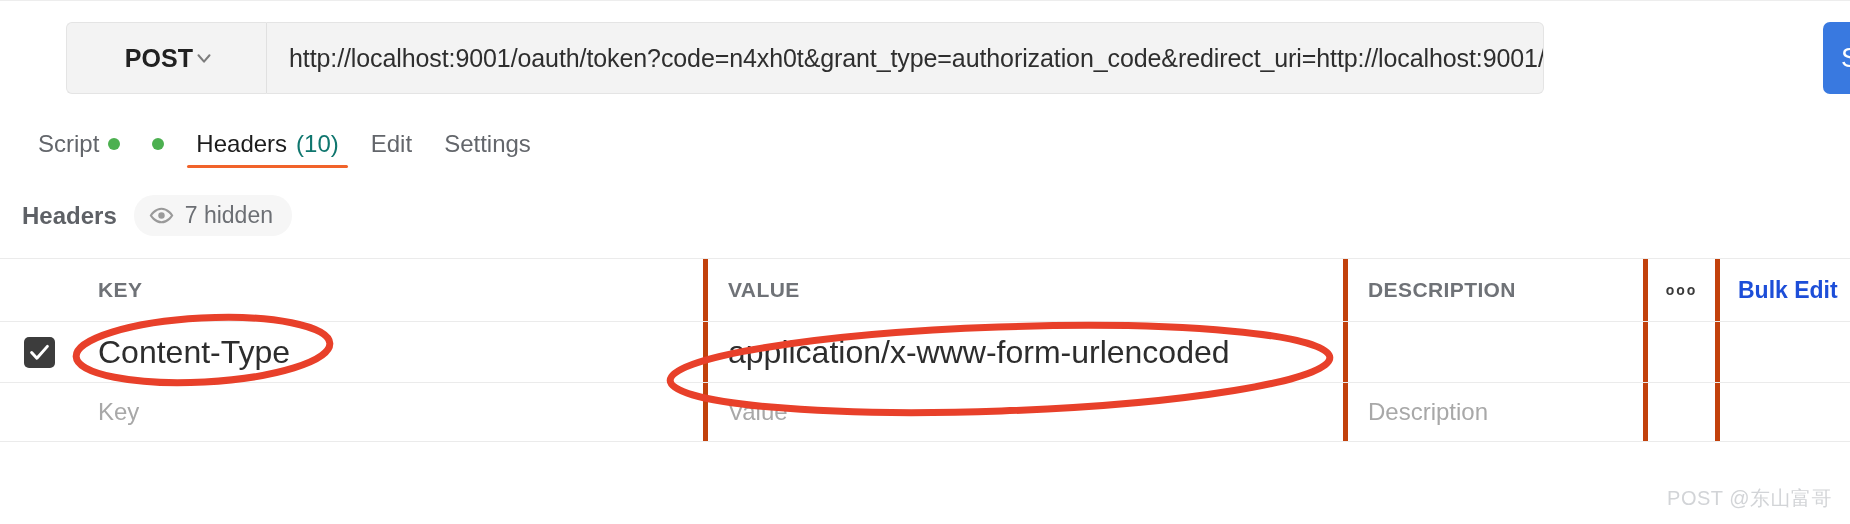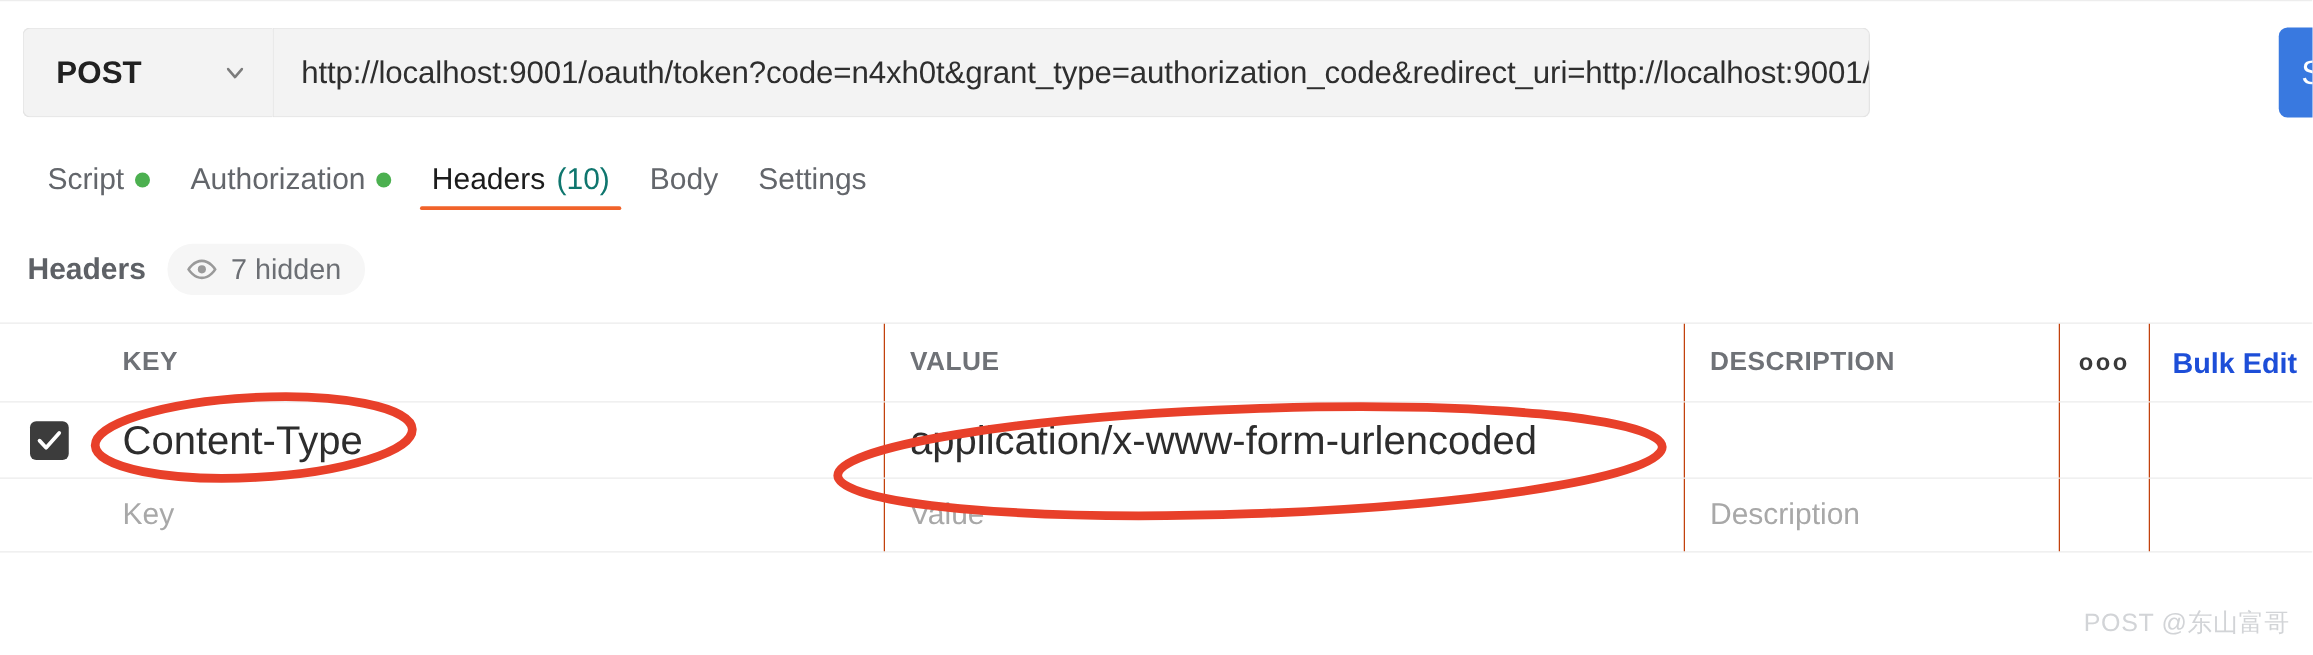--- a/index.html
+++ b/index.html
@@ -33,24 +33,25 @@
     align-items: stretch;
   }
   .method-select {
     width: 200px;
     background: #f3f3f3;
     border: 1px solid #e4e4e4;
     border-right: none;
     border-radius: 6px 0 0 6px;
     display: flex;
     align-items: center;
-    justify-content: space-between;
+    justify-content: center;
     padding: 0 19px 0 26px;
     box-sizing: border-box;
     cursor: pointer;
+    margin-left: 48px;
   }
   .method-label {
     font-size: 25px;
     font-weight: 700;
     color: #212121;
     letter-spacing: .1px;
   }
   .chev {
     width: 22px; height: 22px;
     display: block;
@@ -175,39 +176,39 @@
     display: flex;
     align-items: stretch;
     border-top: 1px solid #ebebeb;
     border-bottom: 1px solid #ebebeb;
   }
   .row + .row { border-top: none; }
   .cell {
     display: flex;
     align-items: center;
     box-sizing: border-box;
-    border-right: 1px solid #c2410c;
+    border-right: 5px solid #c2410c;
     min-height: 54px;
   }
   .c-check { width: 78px; justify-content: center; border-right: none; }
   .c-key   { width: 630px; padding-left: 20px; }
   .c-val   { width: 640px; padding-left: 20px; }
   .c-desc  { width: 300px; padding-left: 20px; }
   .c-dots  { width: 72px; justify-content: center; }
   .c-bulk  { width: 130px; padding-left: 18px; border-right: none; }
 
   .head-row .cell { min-height: 62px; }
   .th {
     font-size: 21px;
     font-weight: 700;
     color: #6f7277;
     letter-spacing: .4px;
   }
   .dots-icon {
-    font-size: 19px;
+    font-size: 14px;
     color: #3a3a3a;
     letter-spacing: 2px;
     font-weight: 700;
     line-height: 1;
   }
   .bulk {
     font-size: 23px;
     font-weight: 700;
     color: #1d4ed8;
     cursor: pointer;
@@ -281,31 +282,30 @@
 <button class="send-btn">Send</button>
 
 <div class="tabs">
 
   <div class="tab">
     <span>Script</span>
     <span class="dot"></span>
   </div>
 
   <div class="tab">
-    <span>Authorization</span>
     <span class="dot"></span>
   </div>
 
   <div class="tab active">
     <span>Headers</span>
     <span class="tab-count">(10)</span>
   </div>
 
   <div class="tab">
-    <span>Body</span>
+    <span>Edit</span>
   </div>
 
 
 
   <div class="tab">
     <span>Settings</span>
   </div>
 
 </div>
 

